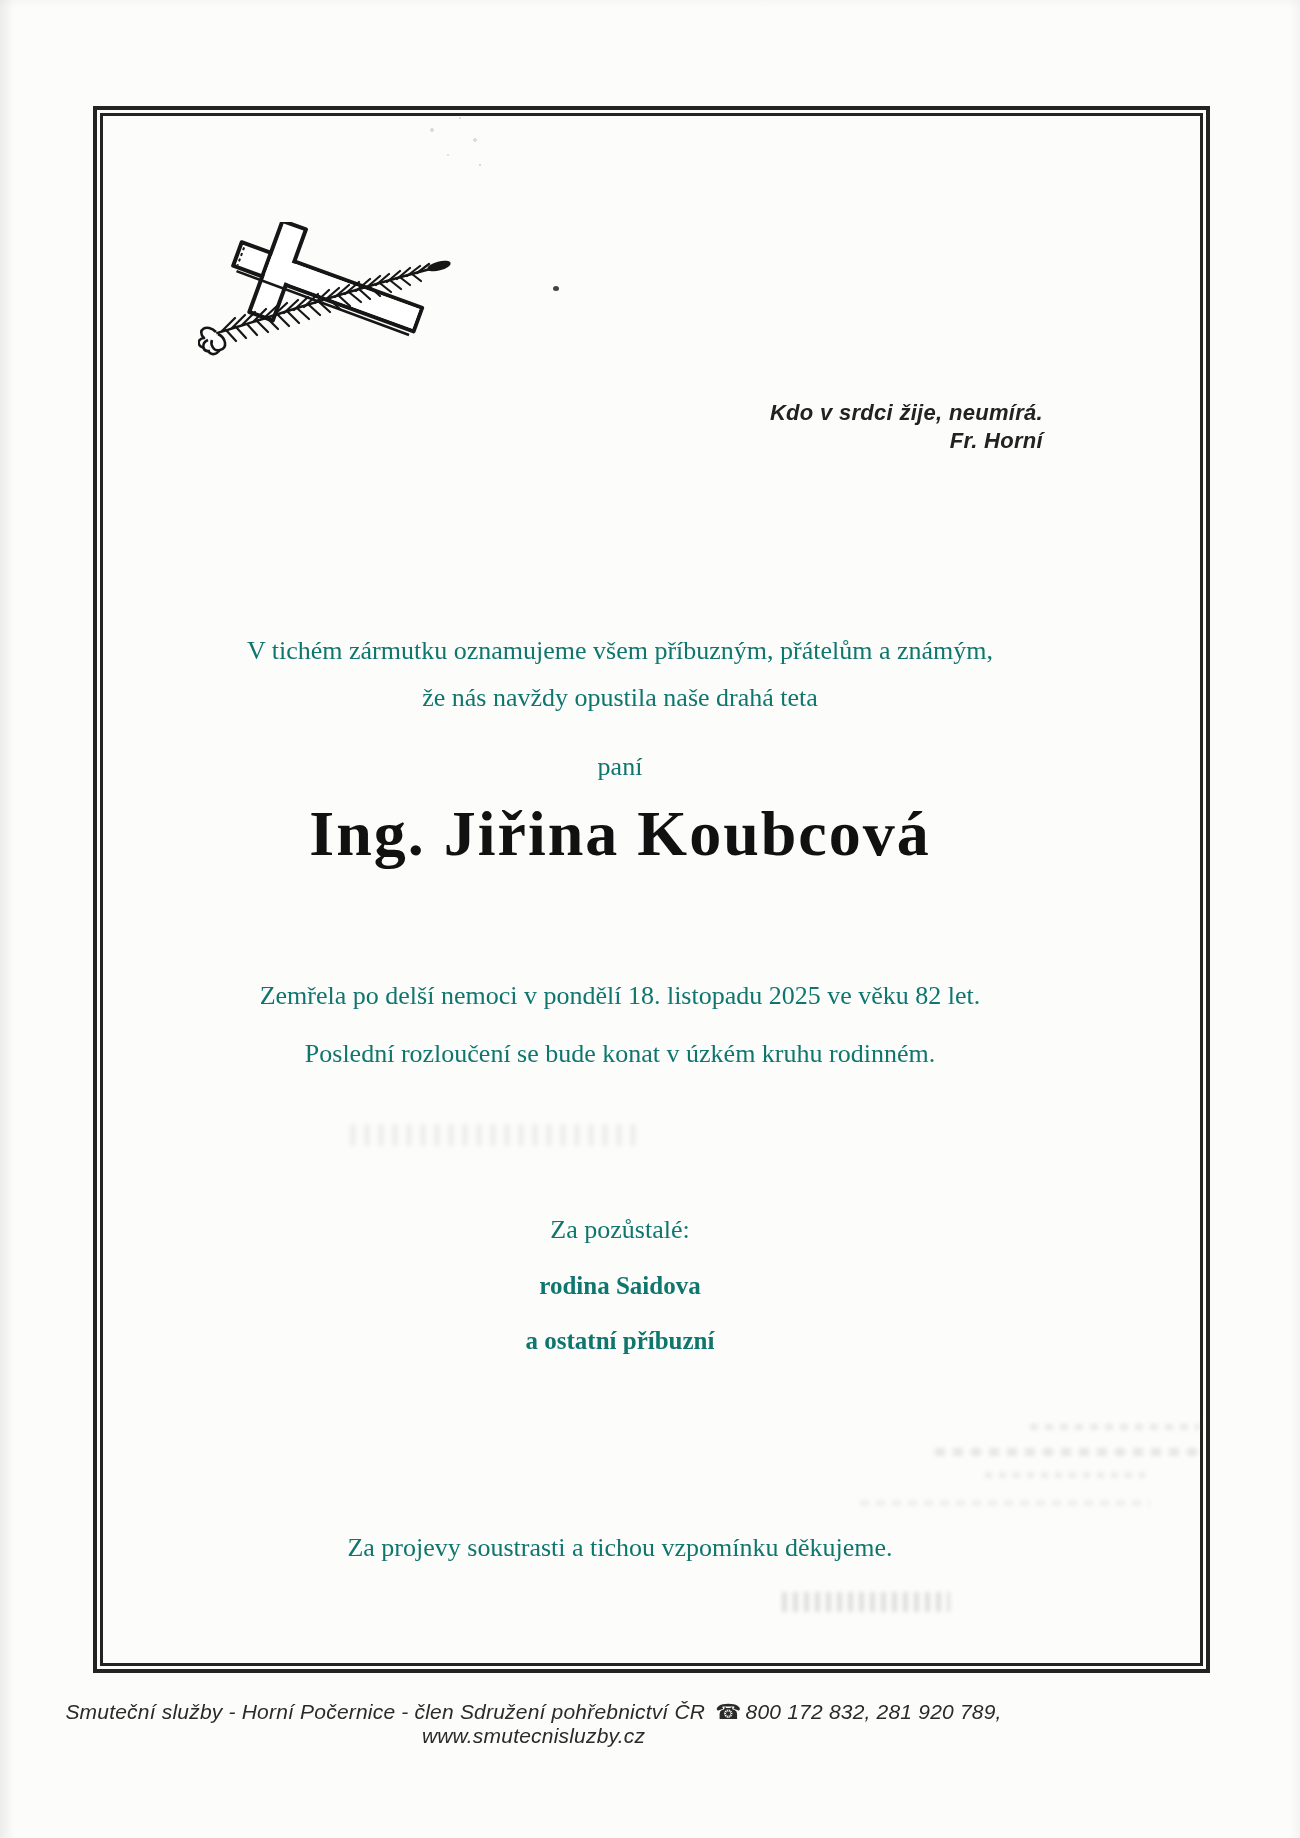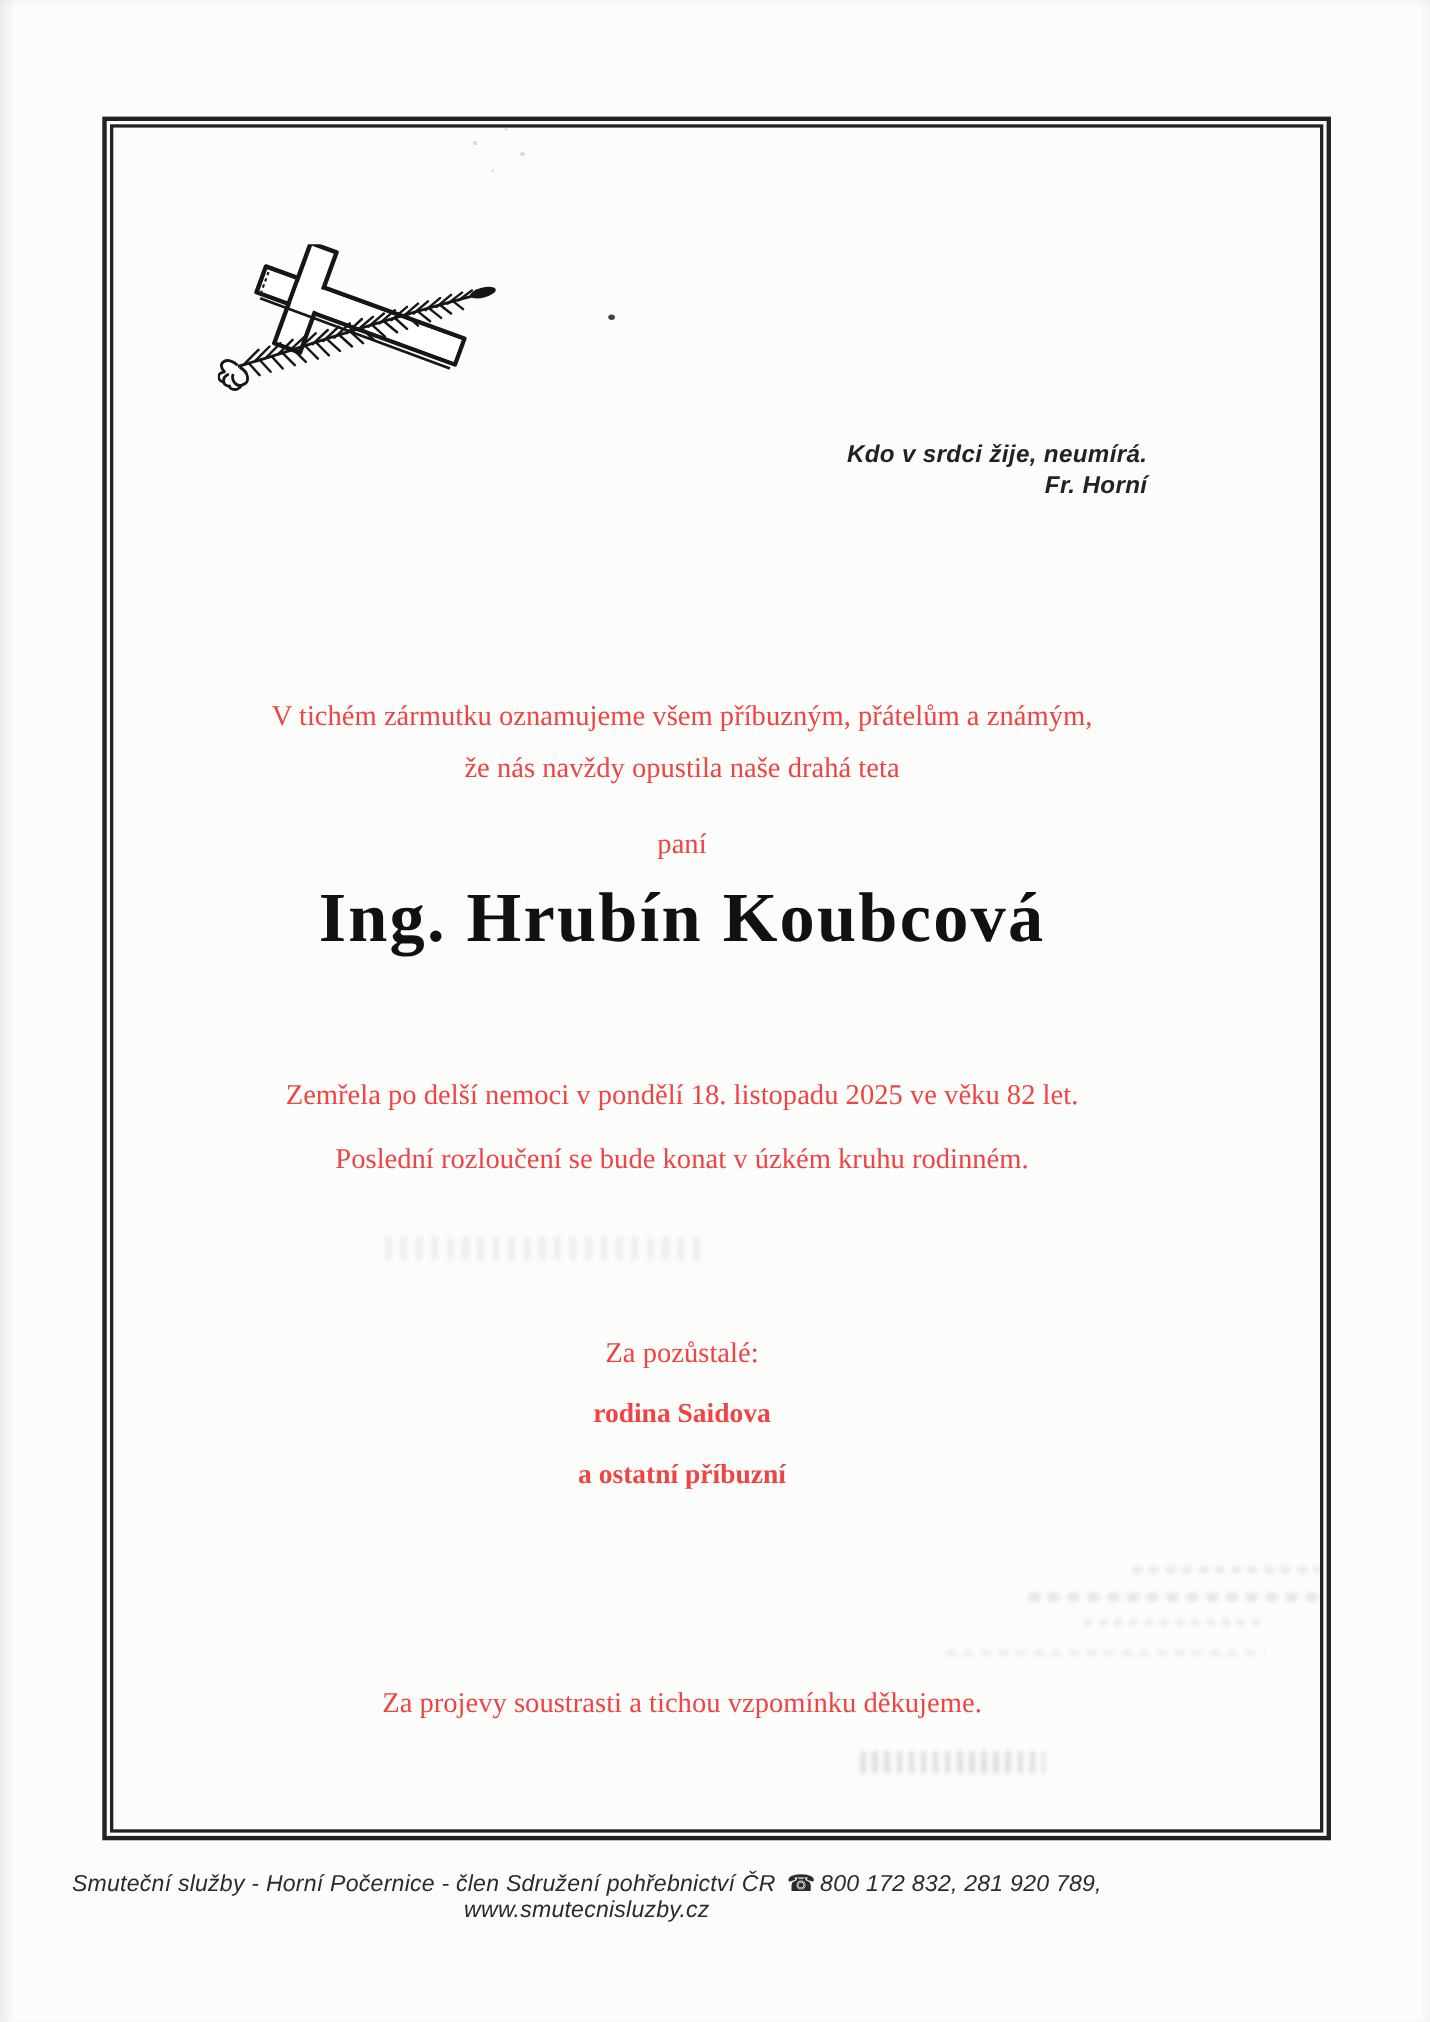--- a/index.html
+++ b/index.html
@@ -38,21 +38,21 @@
   .content > *{pointer-events:auto;}
   .abs{position:absolute;left:0;right:0;text-align:center;}
   .quote{
     position:absolute;right:257px;top:399px;left:auto;text-align:right;
     font-family:"Liberation Sans", sans-serif;
     font-weight:bold;font-style:italic;
     font-size:22px;line-height:28px;color:#222;
     letter-spacing:.3px;
   }
   .para{
-    font-size:26px;line-height:47px;color:#ef4444;
+    font-size:26px;line-height:47px;color:#0f766e;
   }
   .salutation{top:743px;font-size:26px;}
   .name{
     top:797px;
     font-size:64px;font-weight:bold;letter-spacing:2px;color:#111;
   }
   .line-death{top:972px;}
   .line-farewell{top:1030px;}
   .line-survivors{top:1206px;}
   .line-family{top:1262px;font-weight:bold;font-size:25px;}
@@ -150,21 +150,21 @@
   </div>
 
   <div class="content">
     <div class="abs para announce">
       <div>V tichém zármutku oznamujeme všem příbuzným, přátelům a známým,</div>
       <div>že nás navždy opustila naše drahá teta</div>
     </div>
 
     <div class="abs para salutation">paní</div>
 
-    <div class="abs name">Ing. Hrubín Koubcová</div>
+    <div class="abs name">Ing. Jiřina Koubcová</div>
 
     <div class="abs para line-death">Zemřela po delší nemoci v pondělí 18. listopadu 2025 ve věku 82 let.</div>
 
     <div class="abs para line-farewell">Poslední rozloučení se bude konat v úzkém kruhu rodinném.</div>
 
     <div class="abs para line-survivors">Za pozůstalé:</div>
 
     <div class="abs para line-family">rodina Saidova</div>
 
     <div class="abs para line-others">a ostatní příbuzní</div>

